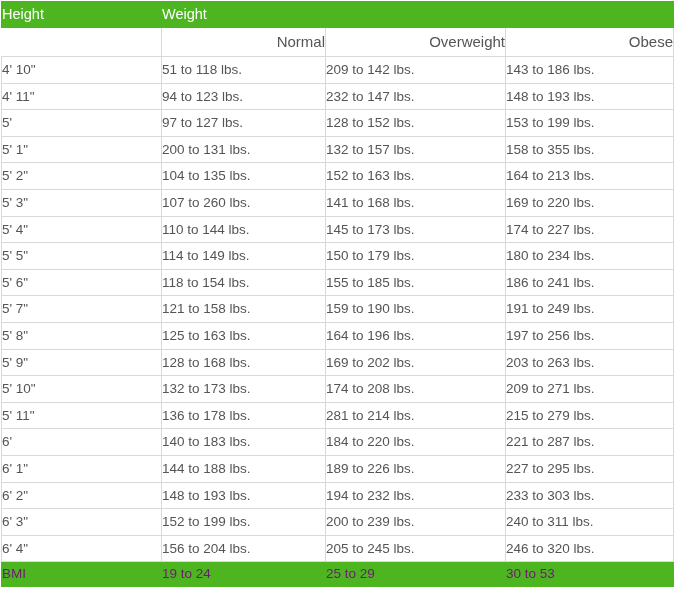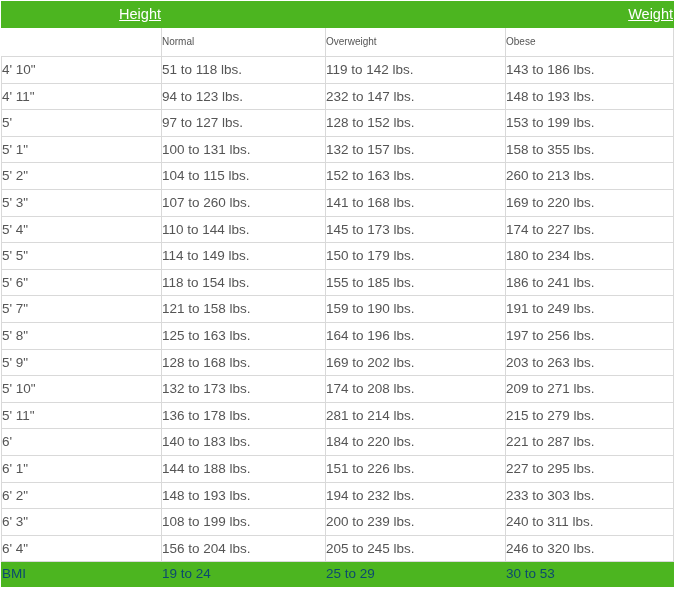--- a/index.html
+++ b/index.html
@@ -26,31 +26,30 @@
   }
   table.bmi td, table.bmi th {
     border: 1px solid #d9d9d9;
     padding: 0;
     font-weight: normal;
     vertical-align: middle;
   }
   .hdr-green {
     background: #4cb520;
     color: #ffffff;
-    text-align: right;
+    text-align: left;
     font-size: 14.5px;
     font-weight: bold;
     height: 25px;
     line-height: 25px;
     border-color: #4cb520 !important;
-    text-decoration: underline;
   }
   .subhdr {
-    text-align: left;
-    font-size: 10px;
+    text-align: right;
+    font-size: 15px;
     font-weight: bold;
     color: #555555;
     height: 28px;
     line-height: 28px;
     background: #ffffff;
   }
   .subhdr-blank {
     background: #ffffff;
     border-left-color: #ffffff !important;
   }
@@ -62,21 +61,21 @@
     padding-left: 7px;
     background: #ffffff;
     white-space: nowrap;
     overflow: hidden;
   }
   td.cell-height {
     padding-left: 6px;
   }
   .footer-row td {
     background: #4cb520;
-    color: #0c4a6e;
+    color: #701a75;
     font-size: 13.5px;
     height: 24px;
     line-height: 24px;
     padding-left: 7px;
     border-color: #4cb520 !important;
   }
   .source {
     text-align: center;
     font-size: 12.5px;
     color: #555555;
@@ -108,46 +107,46 @@
         <th class="subhdr subhdr-blank"></th>
         <th class="subhdr">Normal</th>
         <th class="subhdr">Overweight</th>
         <th class="subhdr">Obese</th>
       </tr>
     </thead>
     <tbody>
       <tr>
         <td class="cell cell-height">4' 10"</td>
         <td class="cell">51 to 118 lbs.</td>
-        <td class="cell">119 to 142 lbs.</td>
+        <td class="cell">209 to 142 lbs.</td>
         <td class="cell">143 to 186 lbs.</td>
       </tr>
       <tr>
         <td class="cell cell-height">4' 11"</td>
         <td class="cell">94 to 123 lbs.</td>
         <td class="cell">232 to 147 lbs.</td>
         <td class="cell">148 to 193 lbs.</td>
       </tr>
       <tr>
         <td class="cell cell-height">5'</td>
         <td class="cell">97 to 127 lbs.</td>
         <td class="cell">128 to 152 lbs.</td>
         <td class="cell">153 to 199 lbs.</td>
       </tr>
       <tr>
         <td class="cell cell-height">5' 1"</td>
-        <td class="cell">100 to 131 lbs.</td>
+        <td class="cell">200 to 131 lbs.</td>
         <td class="cell">132 to 157 lbs.</td>
         <td class="cell">158 to 355 lbs.</td>
       </tr>
       <tr>
         <td class="cell cell-height">5' 2"</td>
-        <td class="cell">104 to 115 lbs.</td>
+        <td class="cell">104 to 135 lbs.</td>
         <td class="cell">152 to 163 lbs.</td>
-        <td class="cell">260 to 213 lbs.</td>
+        <td class="cell">164 to 213 lbs.</td>
       </tr>
       <tr>
         <td class="cell cell-height">5' 3"</td>
         <td class="cell">107 to 260 lbs.</td>
         <td class="cell">141 to 168 lbs.</td>
         <td class="cell">169 to 220 lbs.</td>
       </tr>
       <tr>
         <td class="cell cell-height">5' 4"</td>
         <td class="cell">110 to 144 lbs.</td>
@@ -198,32 +197,32 @@
       </tr>
       <tr>
         <td class="cell cell-height">6'</td>
         <td class="cell">140 to 183 lbs.</td>
         <td class="cell">184 to 220 lbs.</td>
         <td class="cell">221 to 287 lbs.</td>
       </tr>
       <tr>
         <td class="cell cell-height">6' 1"</td>
         <td class="cell">144 to 188 lbs.</td>
-        <td class="cell">151 to 226 lbs.</td>
+        <td class="cell">189 to 226 lbs.</td>
         <td class="cell">227 to 295 lbs.</td>
       </tr>
       <tr>
         <td class="cell cell-height">6' 2"</td>
         <td class="cell">148 to 193 lbs.</td>
         <td class="cell">194 to 232 lbs.</td>
         <td class="cell">233 to 303 lbs.</td>
       </tr>
       <tr>
         <td class="cell cell-height">6' 3"</td>
-        <td class="cell">108 to 199 lbs.</td>
+        <td class="cell">152 to 199 lbs.</td>
         <td class="cell">200 to 239 lbs.</td>
         <td class="cell">240 to 311 lbs.</td>
       </tr>
       <tr>
         <td class="cell cell-height">6' 4"</td>
         <td class="cell">156 to 204 lbs.</td>
         <td class="cell">205 to 245 lbs.</td>
         <td class="cell">246 to 320 lbs.</td>
       </tr>
       <tr class="footer-row">

